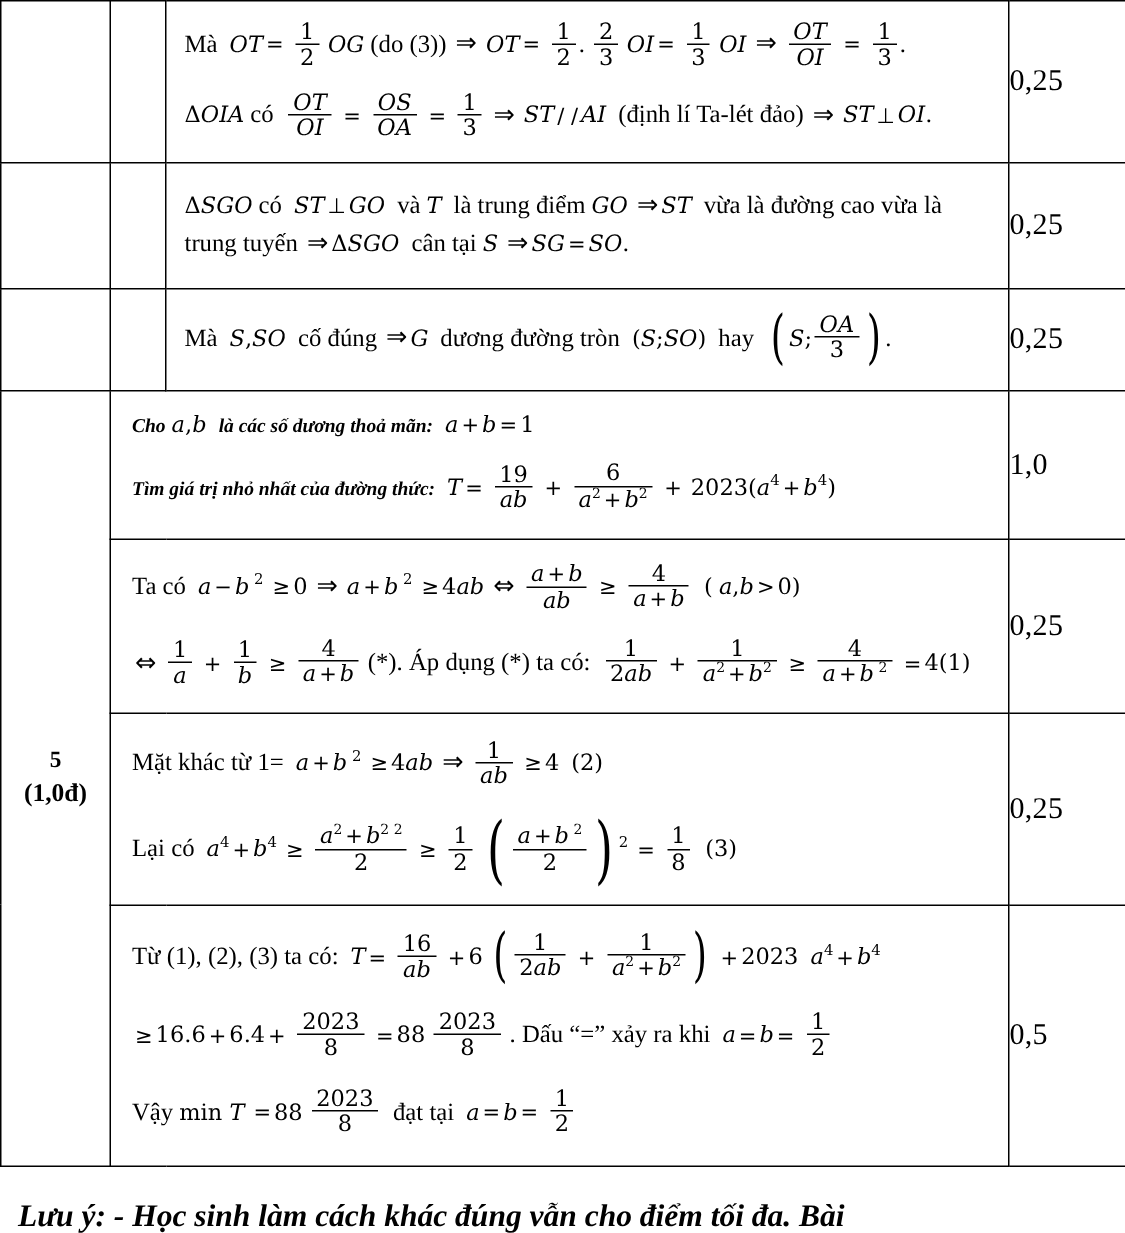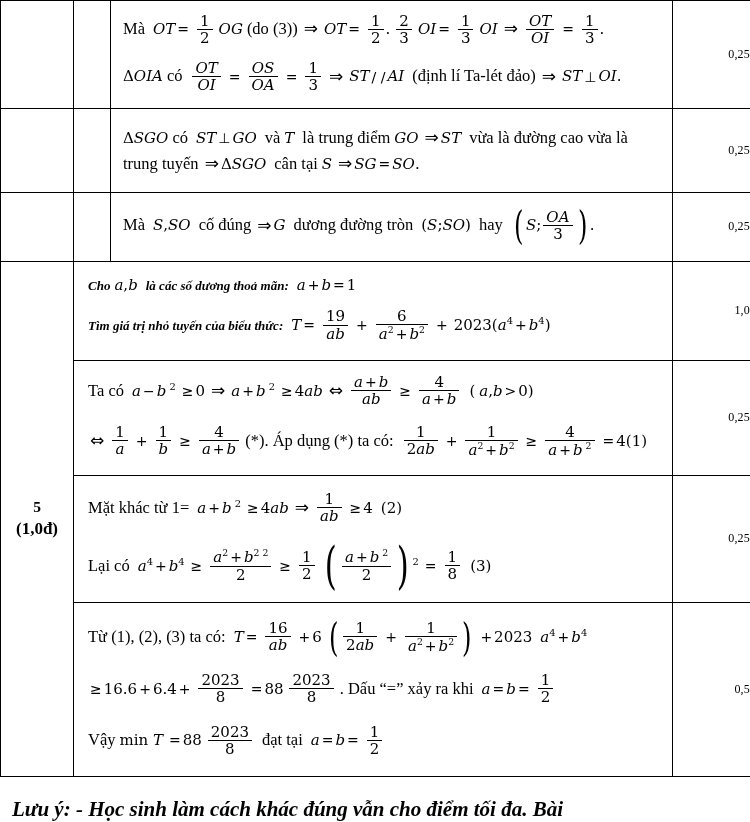--- a/index.html
+++ b/index.html
@@ -30,22 +30,22 @@
     vertical-align: middle;
   }
   .col-no   { width: 73px; }
   .col-sub  { width: 37px; }
   .col-body { width: 562px; }
   .col-score{ width: 78px; }
 
   .cell-pad { padding: 6px 8px 6px 12px; }
 
   .score {
-    text-align: right;
-    font-size: 12px;
+    text-align: left;
+    font-size: 20px;
     font-family: "Liberation Serif", serif;
     letter-spacing: .2px;
   }
   .no-cell {
     text-align: center;
     font-weight: bold;
     font-size: 15.5px;
     line-height: 1.35;
   }
   .no-cell .sub { font-size: 17px; }
@@ -216,21 +216,21 @@
         <div class="sub">(1,0đ)</div>
       </td>
       <td colspan="2">
         <div class="cell-pad" style="padding-left:14px">
           <div class="mline" style="margin-top:9px">
             <span class="txt-b">Cho</span>&nbsp;<span class="mv">a</span><span class="mn">,</span><span class="mv">b</span>&nbsp;
             <span class="txt-b">là các số dương thoả mãn:</span>&nbsp;
             <span class="mv">a</span><span class="op">+</span><span class="mv">b</span><span class="op">=</span><span class="mn">1</span>
           </div>
           <div class="mline" style="margin-top:16px;margin-bottom:10px">
-            <span class="txt-b">Tìm giá trị nhỏ tuyến của biểu thức:</span>&nbsp;
+            <span class="txt-b">Tìm giá trị nhỏ nhất của đường thức:</span>&nbsp;
             <span class="mv">T</span><span class="op">=</span>
             <span class="frac"><span class="num mn">19</span><span class="den mv">ab</span></span>
             <span class="op">+</span>
             <span class="frac"><span class="num mn">6</span><span class="den"><span class="mv">a</span><sup class="exn">2</sup><span class="op">+</span><span class="mv">b</span><sup class="exn">2</sup></span></span>
             <span class="op">+</span>
             <span class="mn">2023(</span><span class="mv">a</span><sup class="exn">4</sup><span class="op">+</span><span class="mv">b</span><sup class="exn">4</sup><span class="mn">)</span>
           </div>
         </div>
       </td>
       <td class="score">1,0</td>

